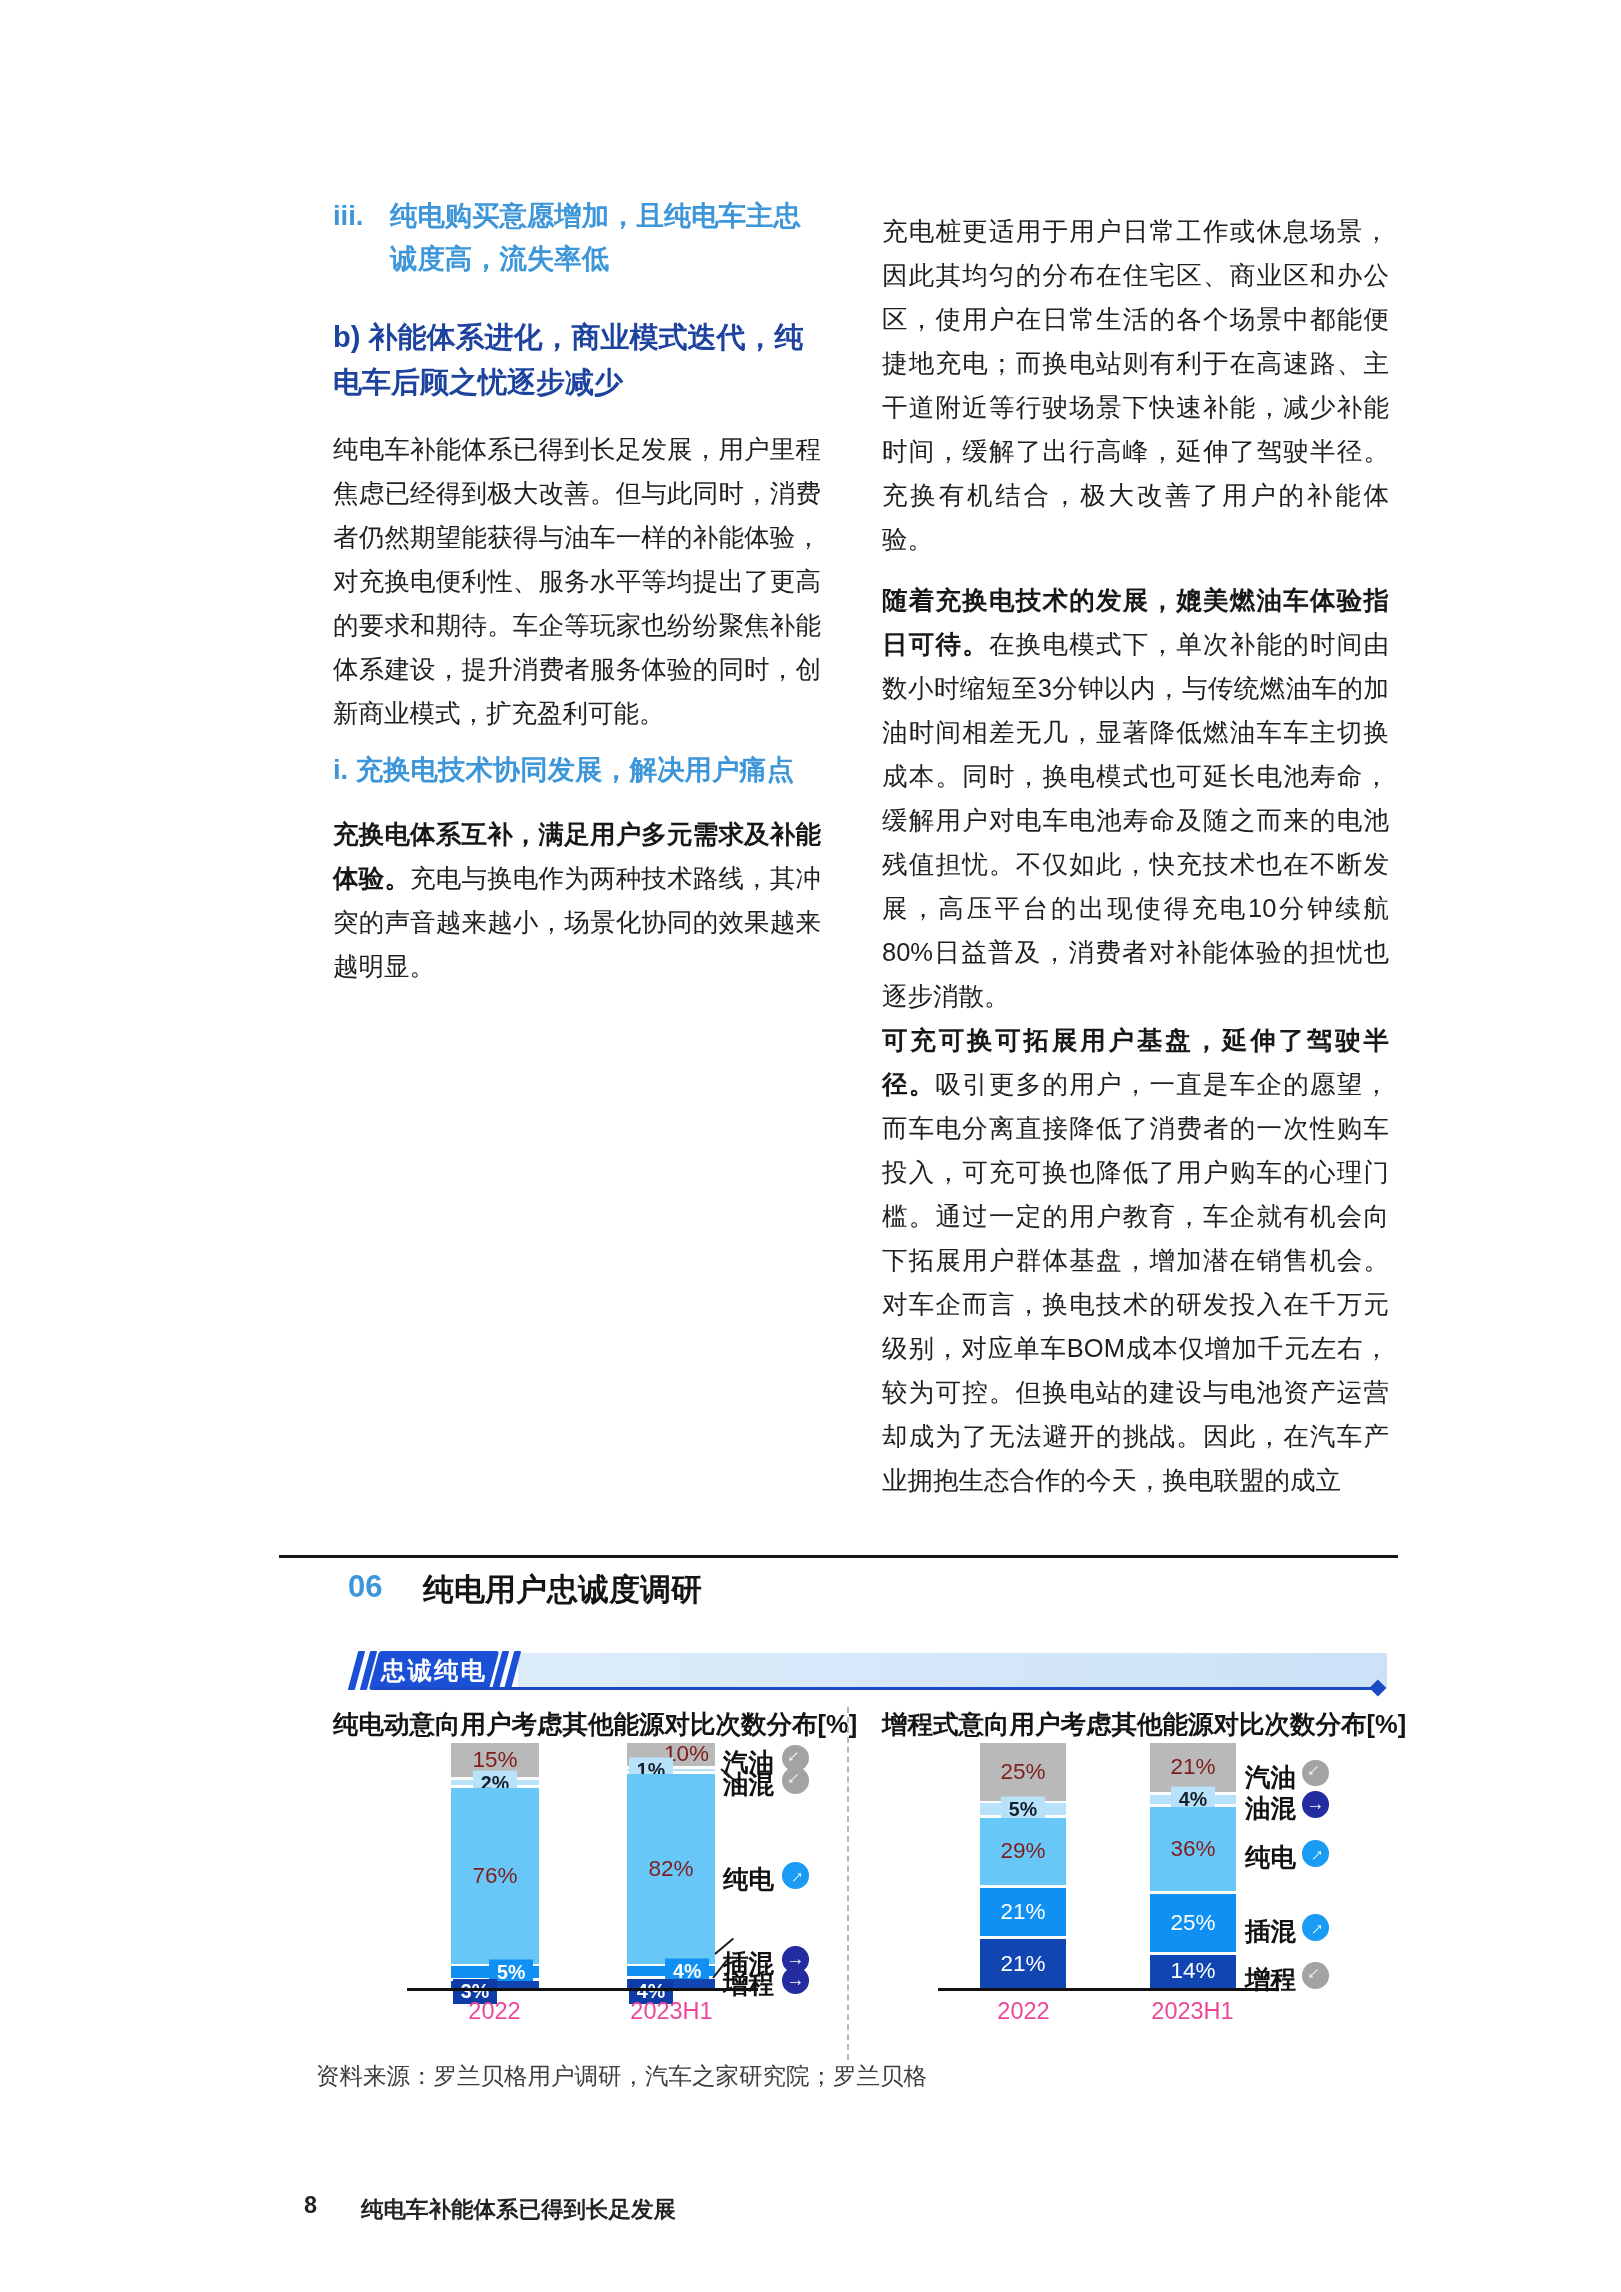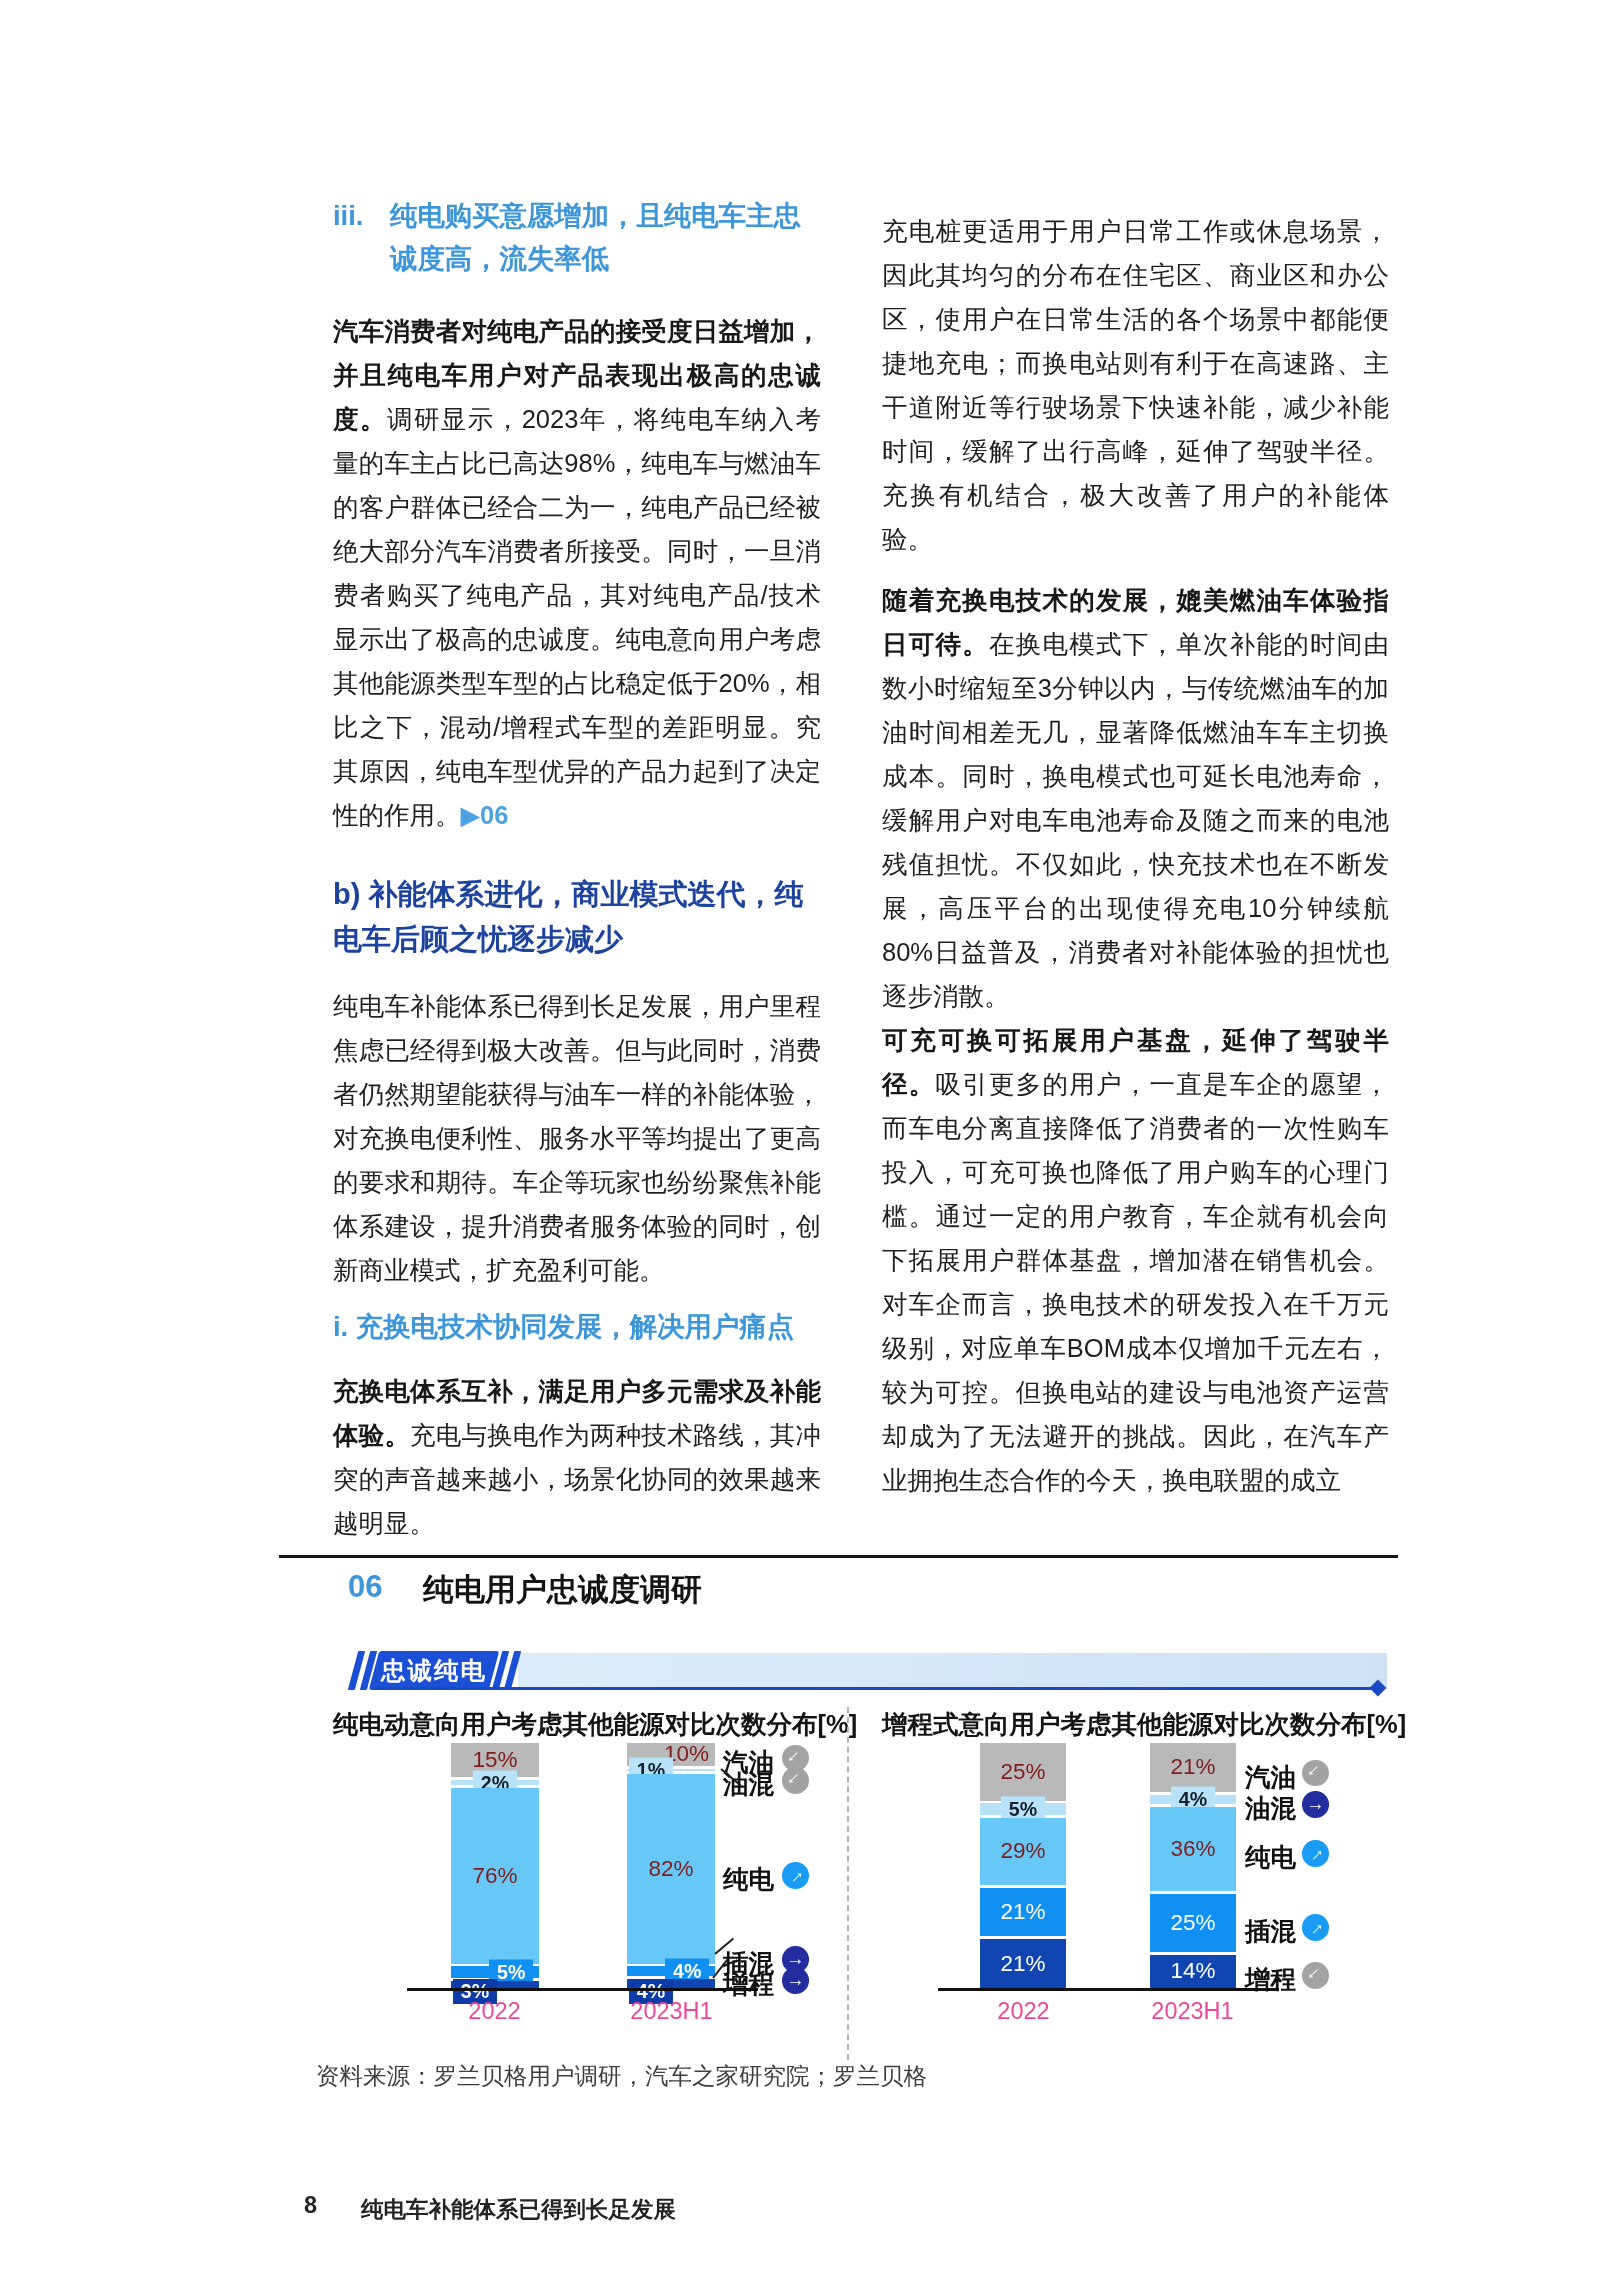--- a/index.html
+++ b/index.html
@@ -65,21 +65,20 @@
 </head>
 <body>
 
 <div class="page">
 
   <div class="col col-left">
     <div class="h-sky h-iii">
       <span class="mk">iii.</span>
       <span class="tx">纯电购买意愿增加，且纯电车主忠诚度高，流失率低</span>
     </div>
-    <p><b>汽车消费者对纯电产品的接受度日益增加，并且纯电车用户对产品表现出极高的忠诚度。</b><span>调研显示，2023年，将纯电车纳入考量的车主占比已高达98%，纯电车与燃油车的客户群体已经合二为一，纯电产品已经被绝大部分汽车消费者所接受。同时，一旦消费者购买了纯电产品，其对纯电产品/技术显示出了极高的忠诚度。纯电意向用户考虑其他能源类型车型的占比稳定低于20%，相比之下，混动/增程式车型的差距明显。究其原因，纯电车型优异的产品力起到了决定性的作用。</span><span class="ref">▶06</span></p>
     <div class="h-navy">b) 补能体系进化，商业模式迭代，纯电车后顾之忧逐步减少</div>
     <p>纯电车补能体系已得到长足发展，用户里程焦虑已经得到极大改善。但与此同时，消费者仍然期望能获得与油车一样的补能体验，对充换电便利性、服务水平等均提出了更高的要求和期待。车企等玩家也纷纷聚焦补能体系建设，提升消费者服务体验的同时，创新商业模式，扩充盈利可能。</p>
     <div class="h-sky h-i">i. 充换电技术协同发展，解决用户痛点</div>
     <p><b>充换电体系互补，满足用户多元需求及补能体验。</b><span>充电与换电作为两种技术路线，其冲突的声音越来越小，场景化协同的效果越来越明显。</span></p>
   </div>
 
   <div class="col col-right">
     <p class="p-after">充电桩更适用于用户日常工作或休息场景，因此其均匀的分布在住宅区、商业区和办公区，使用户在日常生活的各个场景中都能便捷地充电；而换电站则有利于在高速路、主干道附近等行驶场景下快速补能，减少补能时间，缓解了出行高峰，延伸了驾驶半径。充换有机结合，极大改善了用户的补能体验。</p>
     <p><b>随着充换电技术的发展，媲美燃油车体验指日可待。</b><span>在换电模式下，单次补能的时间由数小时缩短至3分钟以内，与传统燃油车的加油时间相差无几，显著降低燃油车车主切换成本。同时，换电模式也可延长电池寿命，缓解用户对电车电池寿命及随之而来的电池残值担忧。不仅如此，快充技术也在不断发展，高压平台的出现使得充电10分钟续航80%日益普及，消费者对补能体验的担忧也逐步消散。</span></p>
     <p><b>可充可换可拓展用户基盘，延伸了驾驶半径。</b><span>吸引更多的用户，一直是车企的愿望，而车电分离直接降低了消费者的一次性购车投入，可充可换也降低了用户购车的心理门槛。通过一定的用户教育，车企就有机会向下拓展用户群体基盘，增加潜在销售机会。对车企而言，换电技术的研发投入在千万元级别，对应单车BOM成本仅增加千元左右，较为可控。但换电站的建设与电池资产运营却成为了无法避开的挑战。因此，在汽车产业拥抱生态合作的今天，换电联盟的成立</span></p>

